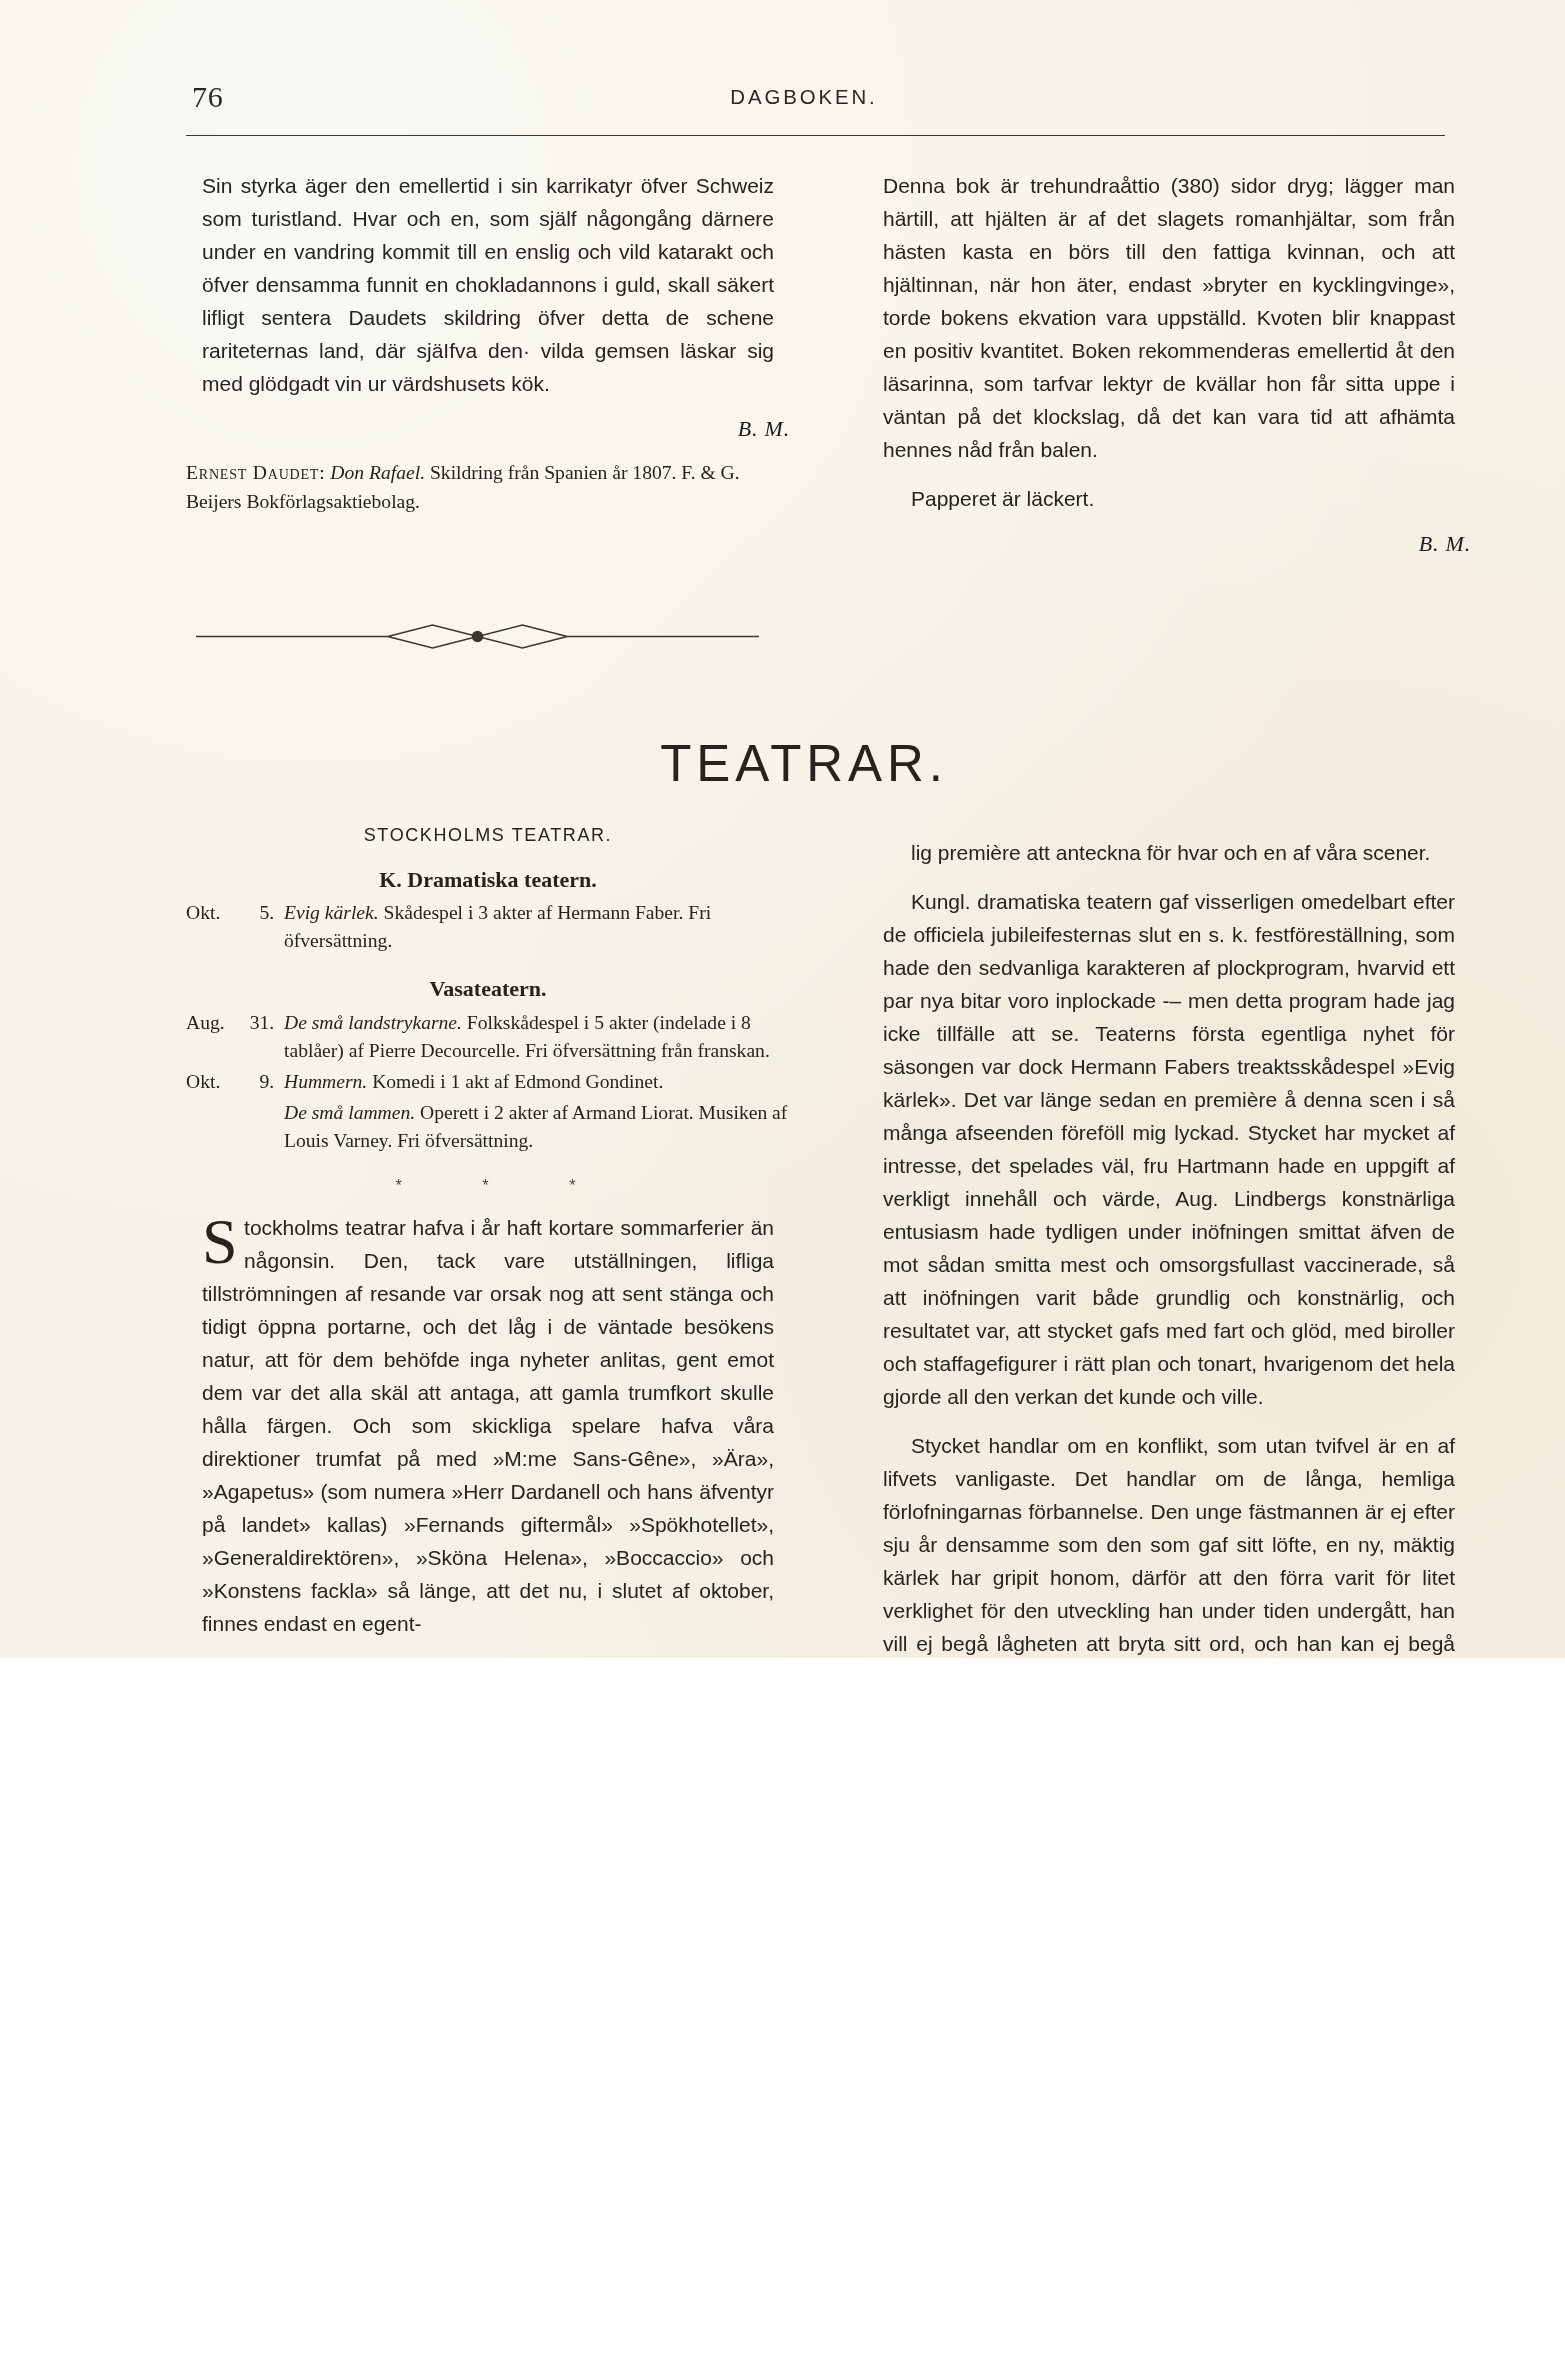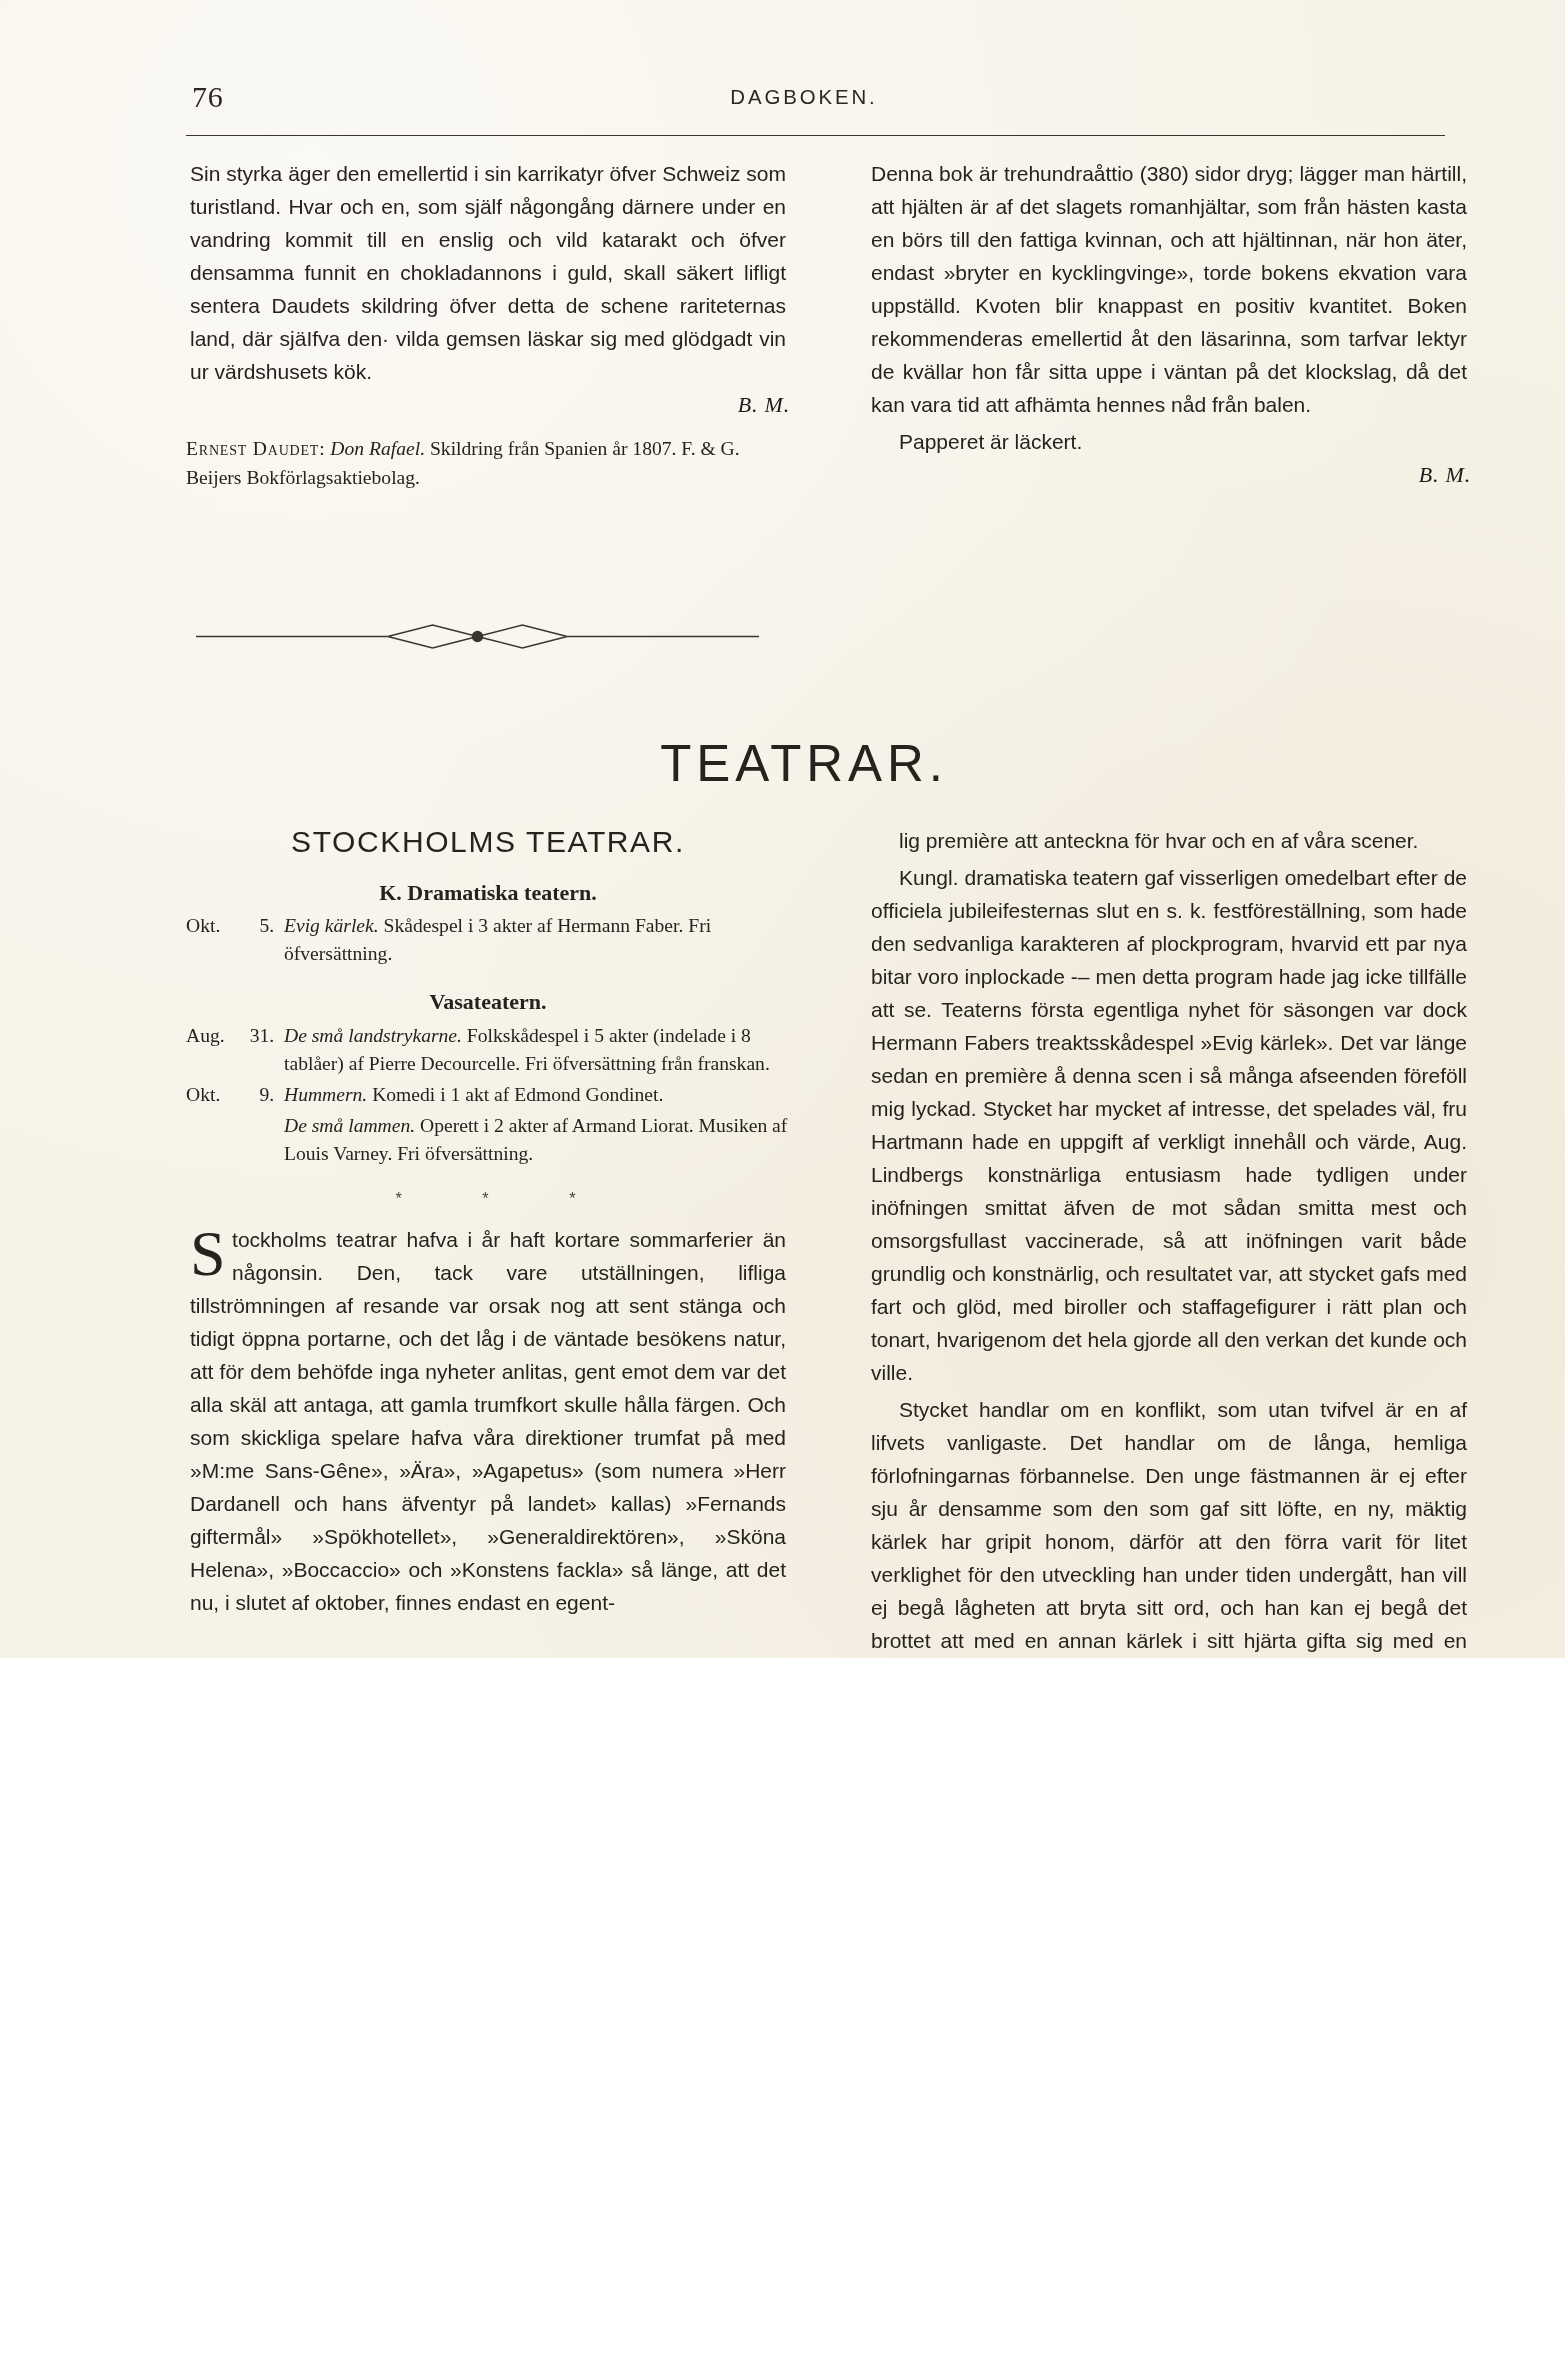--- a/index.html
+++ b/index.html
@@ -73,21 +73,21 @@
   }
   .col {
     position: absolute;
     top: 0;
     width: 604px;
   }
   .col-left { left: 0; }
   .col-right { left: 681px; }
 
   p, .line {
-    margin: 4px;
+    margin: 16px;
   }
   .body-text {
     font-family: "Liberation Sans", sans-serif;
     font-size: 21px;
     line-height: 33px;
     text-align: justify;
     color: #26231f;
   }
   .sig {
     text-align: right;
@@ -139,21 +139,21 @@
     left: 39px;
     right: 8.2px;
   }
   .lcol { position: absolute; top: 0; width: 604px; }
   .lcol-left { left: 0; }
   .lcol-right { left: 681px; }
 
   .sub-head {
     text-align: center;
     font-family: "Liberation Sans", sans-serif;
-    font-size: 30px;
+    font-size: 18px;
     letter-spacing: 1.6px;
     color: #26231f;
     margin-top: 4.9px;
   }
   .theatre-head {
     text-align: center;
     font-family: "Liberation Serif", serif;
     font-weight: bold;
     font-size: 22px;
     margin-top: 21px;

